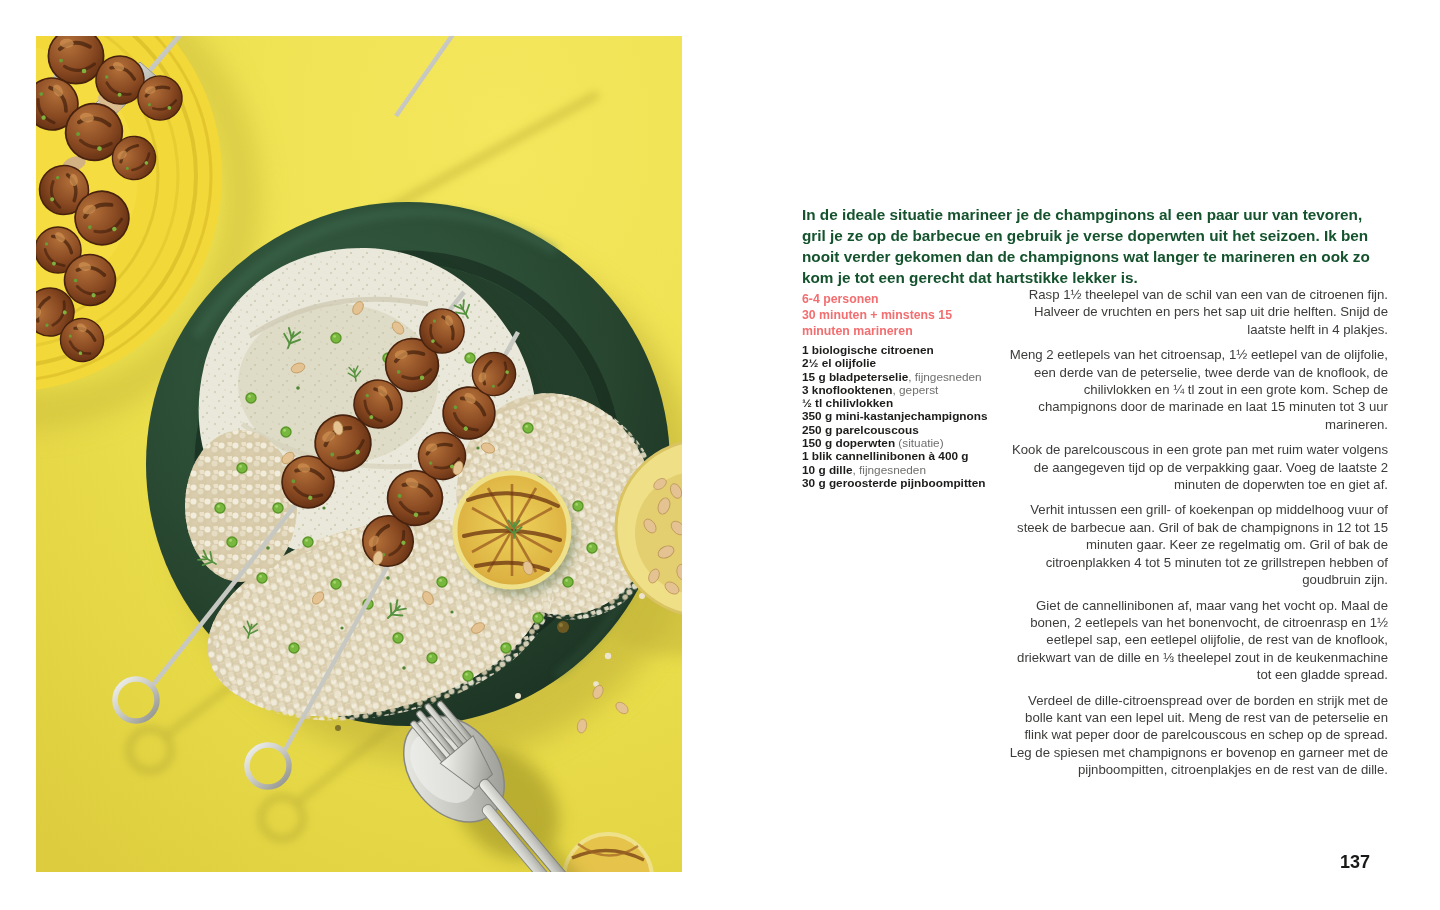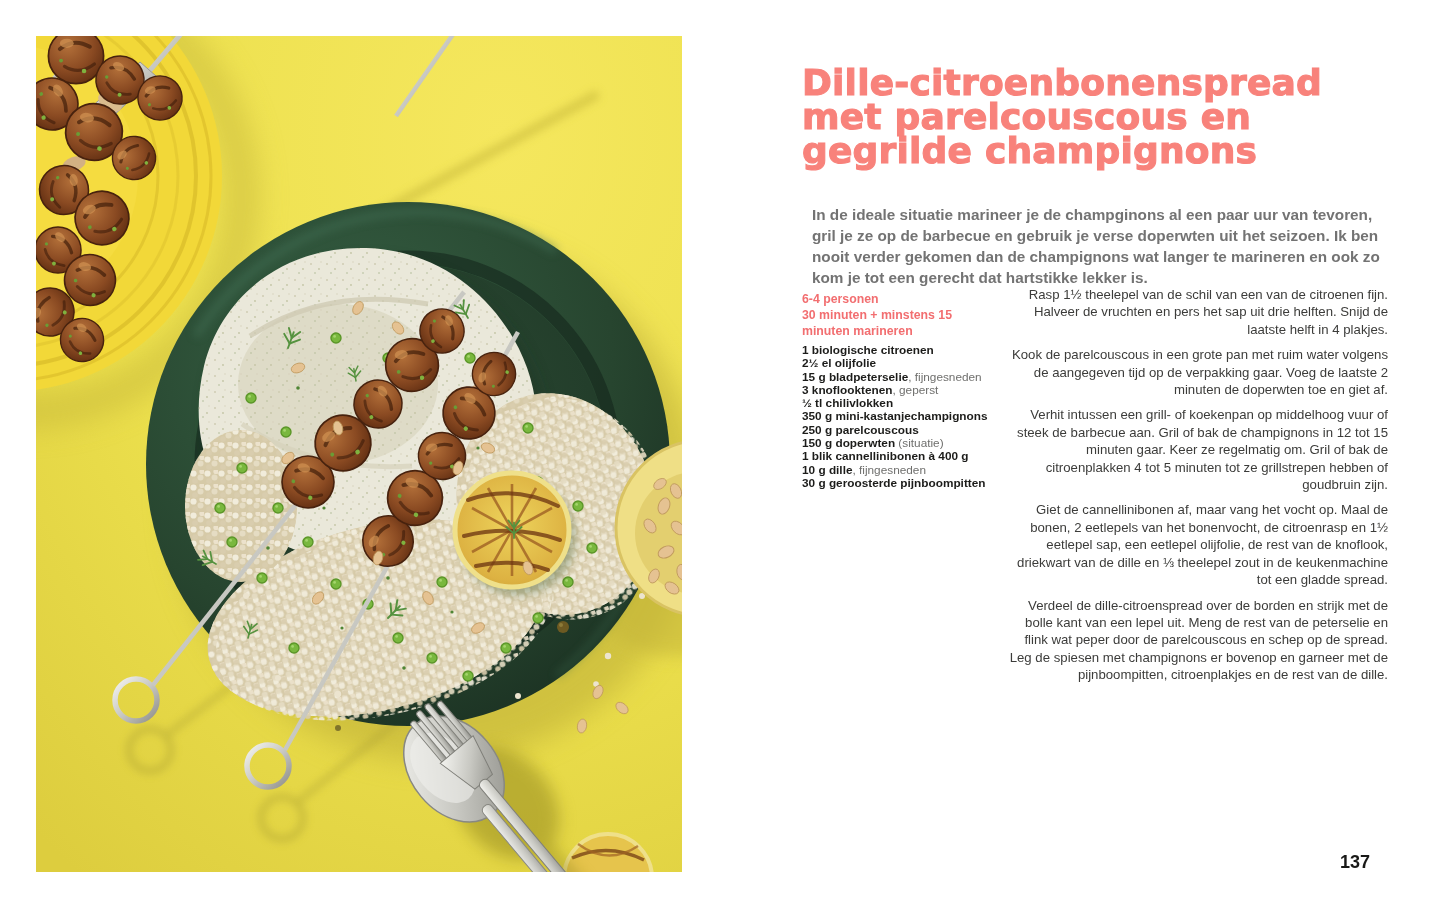--- a/index.html
+++ b/index.html
@@ -4,22 +4,22 @@
 <style>
   html,body{margin:0;padding:0;background:#ffffff;}
   body{width:1440px;height:910px;position:relative;overflow:hidden;
        font-family:"Liberation Sans","DejaVu Sans",sans-serif;}
   .photo-wrap{position:absolute;left:36px;top:36px;width:646px;height:836px;overflow:hidden;}
   .right-page{position:absolute;left:802px;top:0;width:600px;height:910px;}
   .recipe-title{position:absolute;left:0;top:66px;width:600px;
       font-family:"DejaVu Sans","Liberation Sans",sans-serif;
       font-weight:bold;font-size:36px;line-height:34px;color:#f8827b;
       letter-spacing:0.2px;-webkit-text-stroke:1.1px #f8827b;}
-  .intro{position:absolute;left:10px;top:189px;width:588px;
-      font-weight:bold;font-size:15.3px;line-height:21px;color:#737373;}
+  .intro{position:absolute;left:0;top:189px;width:588px;
+      font-weight:bold;font-size:15.3px;line-height:21px;color:#14532d;}
   .meta{position:absolute;left:0;top:291px;width:182px;
       font-weight:bold;font-size:12.3px;line-height:16px;color:#f26e70;}
   .ingredients{position:absolute;left:0;top:344px;width:186px;
       list-style:none;margin:0;padding:0;font-size:11.8px;line-height:13.3px;color:#1c1c1a;}
   .ingredients li{padding-left:13px;text-indent:-13px;}
   .ingredients .b{font-weight:bold;}
   .ingredients .r{font-weight:normal;color:#6f6f6d;}
   .steps{position:absolute;left:200px;top:286px;width:386px;
       font-size:13.2px;line-height:17.4px;color:#3c3c3a;}
   .steps p{margin:0 0 8px 0;text-align:right;}
@@ -361,25 +361,20 @@
       <rect x="14" y="-60" width="6" height="50" rx="3"></rect>
       <path d="M-21,-12 L22,-12 L12,30 L-11,30 Z"></path>
       <rect x="-6" y="28" width="11" height="175" rx="5"></rect>
     </g>
   </g>
 </svg>
 </div>
 
 <div class="right-page">
 
-  <div class="recipe-title">
-    <div>Dille-citroenbonenspread</div>
-    <div>met parelcouscous en</div>
-    <div>gegrilde champignons</div>
-  </div>
 
   <p class="intro">In de ideale situatie marineer je de champginons al een paar uur van tevoren, gril je ze op de barbecue en gebruik je verse doperwten uit het seizoen. Ik ben nooit verder gekomen dan de champignons wat langer te marineren en ook zo kom je tot een gerecht dat hartstikke lekker is.</p>
 
   <div class="meta">
     <div>6-4 personen</div>
     <div>30 minuten + minstens 15 minuten marineren</div>
   </div>
 
   <ul class="ingredients">
     <li><span class="b">1 biologische citroenen</span><span class="r"></span></li>
@@ -390,20 +385,21 @@
     <li><span class="b">350 g mini-kastanjechampignons</span><span class="r"></span></li>
     <li><span class="b">250 g parelcouscous</span><span class="r"></span></li>
     <li><span class="b">150 g doperwten</span><span class="r"> (situatie)</span></li>
     <li><span class="b">1 blik cannellinibonen à 400 g</span><span class="r"></span></li>
     <li><span class="b">10 g dille</span><span class="r">, fijngesneden</span></li>
     <li><span class="b">30 g geroosterde pijnboompitten</span><span class="r"></span></li>
   </ul>
 
   <div class="steps">
     <p>Rasp 1½ theelepel van de schil van een van de citroenen fijn. Halveer de vruchten en pers het sap uit drie helften. Snijd de laatste helft in 4 plakjes.</p>
+    <p>Meng 2 eetlepels van het citroensap, 1½ eetlepel van de olijfolie, een derde van de peterselie, twee derde van de knoflook, de chilivlokken en ¼ tl zout in een grote kom. Schep de champignons door de marinade en laat 15 minuten tot 3 uur marineren.</p>
     <p>Kook de parelcouscous in een grote pan met ruim water volgens de aangegeven tijd op de verpakking gaar. Voeg de laatste 2 minuten de doperwten toe en giet af.</p>
     <p>Verhit intussen een grill- of koekenpan op middelhoog vuur of steek de barbecue aan. Gril of bak de champignons in 12 tot 15 minuten gaar. Keer ze regelmatig om. Gril of bak de citroenplakken 4 tot 5 minuten tot ze grillstrepen hebben of goudbruin zijn.</p>
     <p>Giet de cannellinibonen af, maar vang het vocht op. Maal de bonen, 2 eetlepels van het bonenvocht, de citroenrasp en 1½ eetlepel sap, een eetlepel olijfolie, de rest van de knoflook, driekwart van de dille en ⅓ theelepel zout in de keukenmachine tot een gladde spread.</p>
     <p>Verdeel de dille-citroenspread over de borden en strijk met de bolle kant van een lepel uit. Meng de rest van de peterselie en flink wat peper door de parelcouscous en schep op de spread. Leg de spiesen met champignons er bovenop en garneer met de pijnboompitten, citroenplakjes en de rest van de dille.</p>
   </div>
 
   <div class="page-number">137</div>
 </div>
 
 </body></html>

